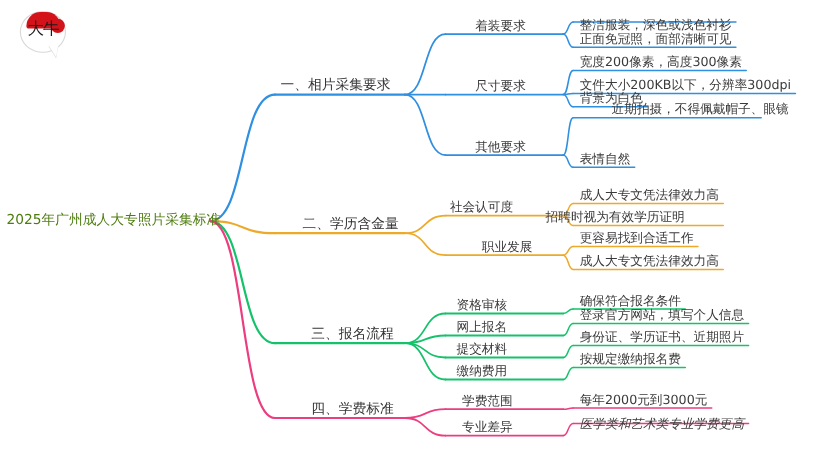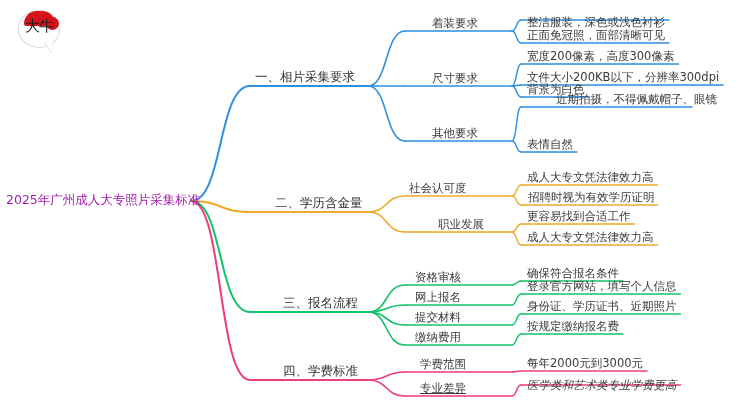--- a/index.html
+++ b/index.html
@@ -118,21 +118,21 @@
   
   .node {
     position: absolute;
     white-space: nowrap;
     color: #3c3c3c;
     font-family: "DejaVu Sans", "Liberation Sans", sans-serif;
     line-height: 14px;
   }
   .node-root {
     font-size: 12.5px;
-    color: #a21caf;
+    color: #4d7c0f;
   }
   .node-l1 {
     font-size: 12.5px;
     color: #333333;
   }
   .node-l2 {
     font-size: 11.5px;
     color: #3a3a3a;
   }
   .node-l3 {
@@ -231,31 +231,31 @@
     <div class="node node-l2" style="left: 432px; top: 71px;">尺寸要求</div>
     <div class="node node-l3" style="left: 527px; top: 49px;">宽度200像素，高度300像素</div>
     <div class="node node-l3" style="left: 527px; top: 70px;">文件大小200KB以下，分辨率300dpi</div>
     <div class="node node-l3" style="left: 527px; top: 82px; text-align: center;">背景为白色</div>
     <div class="node node-l2" style="left: 432px; top: 126px;">其他要求</div>
     <div class="node node-l3" style="left: 556px; top: 92px;">近期拍摄，不得佩戴帽子、眼镜</div>
     <div class="node node-l3" style="left: 527px; top: 137px;">表情自然</div>
     <div class="node node-l1" style="left: 275px; top: 196px;">二、学历含金量</div>
     <div class="node node-l2" style="left: 409px; top: 181px;">社会认可度</div>
     <div class="node node-l3" style="left: 527px; top: 170px;">成人大专文凭法律效力高</div>
-    <div class="node node-l3" style="left: 528px; top: 190px;">招聘时视为有效学历证明</div>
+    <div class="node node-l3" style="left: 496px; top: 190px;">招聘时视为有效学历证明</div>
     <div class="node node-l2" style="left: 438px; top: 217px;">职业发展</div>
     <div class="node node-l3" style="left: 527px; top: 209px;">更容易找到合适工作</div>
     <div class="node node-l3" style="left: 527px; top: 230px;">成人大专文凭法律效力高</div>
     <div class="node node-l1" style="left: 283px; top: 296px;">三、报名流程</div>
     <div class="node node-l2" style="left: 415px; top: 270px;">资格审核</div>
     <div class="node node-l3" style="left: 527px; top: 266px;">确保符合报名条件</div>
     <div class="node node-l2" style="left: 415px; top: 290px;">网上报名</div>
     <div class="node node-l3" style="left: 527px; top: 279px;">登录官方网站，填写个人信息</div>
     <div class="node node-l2" style="left: 415px; top: 310px;">提交材料</div>
     <div class="node node-l3" style="left: 527px; top: 299px;">身份证、学历证书、近期照片</div>
     <div class="node node-l2" style="left: 415px; top: 330px;">缴纳费用</div>
     <div class="node node-l3" style="left: 527px; top: 319px;">按规定缴纳报名费</div>
     <div class="node node-l1" style="left: 283px; top: 364px;">四、学费标准</div>
     <div class="node node-l2" style="left: 420px; top: 357px;">学费范围</div>
     <div class="node node-l3" style="left: 527px; top: 356px;">每年2000元到3000元</div>
-    <div class="node node-l2" style="left: 420px; top: 381px; text-decoration: underline;">专业差异</div>
+    <div class="node node-l2" style="left: 420px; top: 381px;">专业差异</div>
     <div class="node node-l3" style="left: 527px; top: 378px; font-style: italic;">医学类和艺术类专业学费更高</div>
   </div>
 
 </body></html>

